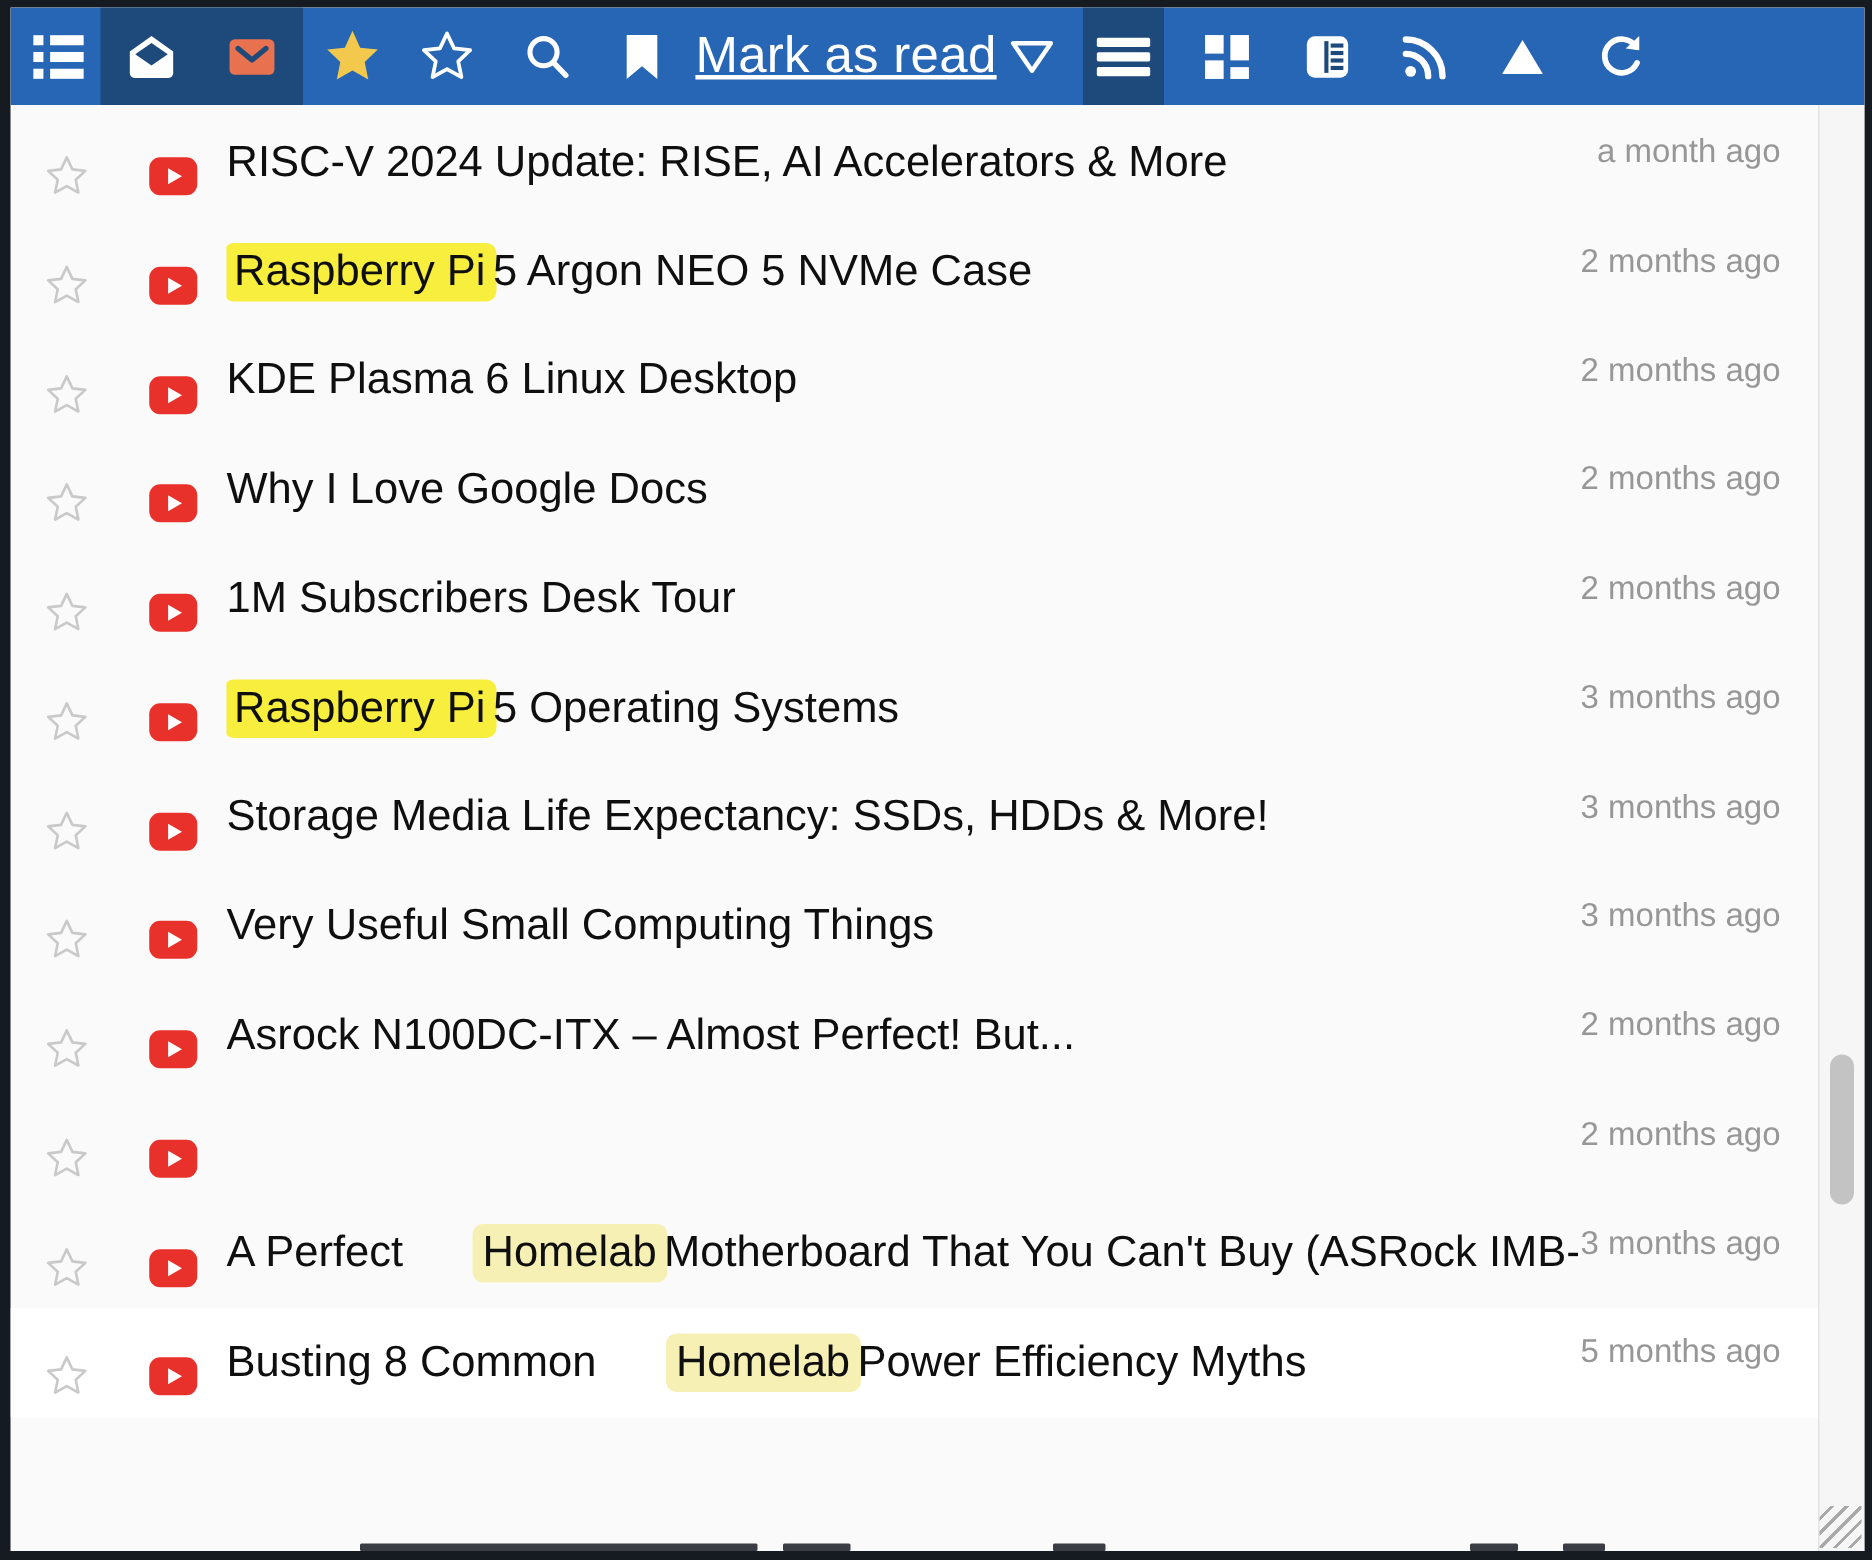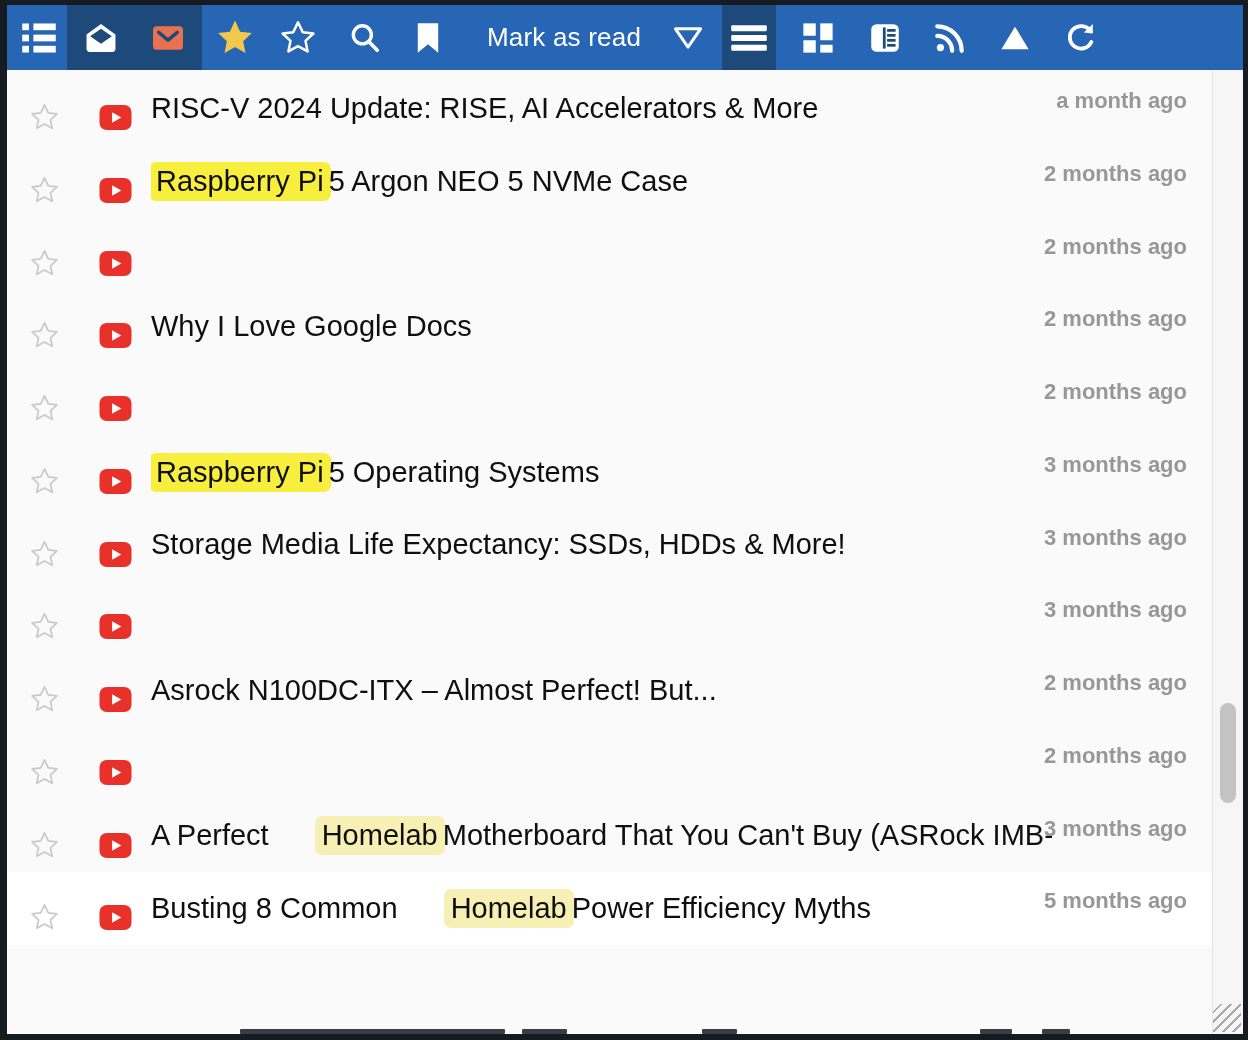--- a/index.html
+++ b/index.html
@@ -24,21 +24,21 @@
   }
   .tb-btn.active{background:var(--toolbar-active,#1d4a7b);}
   .tb-group{
     position:absolute;left:60px;top:0;width:135px;height:65px;
     background:var(--toolbar-active,#1d4a7b);display:flex;
   }
   .tb-group .tb-btn{position:relative;width:67.5px;}
   .tb-label{
     position:absolute;left:467px;top:0;width:180px;height:65px;
     display:flex;align-items:center;justify-content:center;
-    color:#fff;font-size:26px;letter-spacing:.2px;white-space:nowrap;
+    color:#fff;font-size:34px;letter-spacing:.2px;white-space:nowrap;text-decoration:underline;
   }
   .tb-btn svg{display:block;}
   
   .list{
     position:absolute;left:0;top:65px;width:1205px;height:964px;
     padding-top:2px;
   }
   .row{position:relative;height:72.75px;}
   .row.em{background:#ffffff;}
   .row-star{position:absolute;left:22px;top:30px;}
@@ -46,21 +46,21 @@
   .row-title{
     position:absolute;left:144px;top:0;right:160px;height:100%;
     display:flex;align-items:center;
     font-size:29px;color:#0f0f0f;white-space:nowrap;overflow:hidden;
   }
   .row-title .hl{border-radius:7px;padding:3px 7px;margin:0 -2px;}
   .hl.bright{background:var(--hl-bright,#f8ee3d);}
   .hl.pale{background:var(--hl-pale,#f7f0b4);margin-left:46px;}
   .row-time{
     position:absolute;right:25px;top:16px;
-    font-size:22px;color:var(--time-gray,#979797);white-space:nowrap;font-weight:bold;
+    font-size:22px;color:var(--time-gray,#979797);white-space:nowrap;
   }
   
   .cutoff{position:absolute;left:0;bottom:0;width:1205px;height:6px;}
   .cutoff span{position:absolute;bottom:0;height:5px;background:#3a3d44;border-radius:1px;}
   
   .scroll-track{
     position:absolute;top:65px;right:0;width:31px;height:964px;
     background:#f6f6f6;border-left:1px solid #e4e4e4;
   }
   .scroll-thumb{
@@ -271,20 +271,23 @@
       <svg width="31" height="31" viewBox="0 0 32 32">
         <path d="M16 3 L19.9 11.3 L28.8 12.3 L22.2 18.4 L24 27.2 L16 22.8 L8 27.2 L9.8 18.4 L3.2 12.3 L12.1 11.3 Z" fill="none" stroke="#c9c9c9" stroke-width="1.8" stroke-linejoin="round"></path>
       </svg>
     </span>
     <span class="row-yt">
       <svg width="33" height="27" viewBox="0 0 34 27">
         <rect x="0.5" y="0.5" width="33" height="26" rx="7.5" class="ytrect" fill="#e8312a"></rect>
         <path d="M13.5 8 L23 13.5 L13.5 19 Z" fill="#fff"></path>
       </svg>
     </span>
+    <span class="row-title">
+            <span>KDE Plasma 6 Linux Desktop</span>
+          </span>
     <span class="row-time">2 months ago</span>
   </div>
 
   <div class="row">
     <span class="row-star">
       <svg width="31" height="31" viewBox="0 0 32 32">
         <path d="M16 3 L19.9 11.3 L28.8 12.3 L22.2 18.4 L24 27.2 L16 22.8 L8 27.2 L9.8 18.4 L3.2 12.3 L12.1 11.3 Z" fill="none" stroke="#c9c9c9" stroke-width="1.8" stroke-linejoin="round"></path>
       </svg>
     </span>
     <span class="row-yt">
@@ -304,20 +307,23 @@
       <svg width="31" height="31" viewBox="0 0 32 32">
         <path d="M16 3 L19.9 11.3 L28.8 12.3 L22.2 18.4 L24 27.2 L16 22.8 L8 27.2 L9.8 18.4 L3.2 12.3 L12.1 11.3 Z" fill="none" stroke="#c9c9c9" stroke-width="1.8" stroke-linejoin="round"></path>
       </svg>
     </span>
     <span class="row-yt">
       <svg width="33" height="27" viewBox="0 0 34 27">
         <rect x="0.5" y="0.5" width="33" height="26" rx="7.5" class="ytrect" fill="#e8312a"></rect>
         <path d="M13.5 8 L23 13.5 L13.5 19 Z" fill="#fff"></path>
       </svg>
     </span>
+    <span class="row-title">
+            <span>1M Subscribers Desk Tour</span>
+          </span>
     <span class="row-time">2 months ago</span>
   </div>
 
   <div class="row">
     <span class="row-star">
       <svg width="31" height="31" viewBox="0 0 32 32">
         <path d="M16 3 L19.9 11.3 L28.8 12.3 L22.2 18.4 L24 27.2 L16 22.8 L8 27.2 L9.8 18.4 L3.2 12.3 L12.1 11.3 Z" fill="none" stroke="#c9c9c9" stroke-width="1.8" stroke-linejoin="round"></path>
       </svg>
     </span>
     <span class="row-yt">
@@ -356,20 +362,23 @@
       <svg width="31" height="31" viewBox="0 0 32 32">
         <path d="M16 3 L19.9 11.3 L28.8 12.3 L22.2 18.4 L24 27.2 L16 22.8 L8 27.2 L9.8 18.4 L3.2 12.3 L12.1 11.3 Z" fill="none" stroke="#c9c9c9" stroke-width="1.8" stroke-linejoin="round"></path>
       </svg>
     </span>
     <span class="row-yt">
       <svg width="33" height="27" viewBox="0 0 34 27">
         <rect x="0.5" y="0.5" width="33" height="26" rx="7.5" class="ytrect" fill="#e8312a"></rect>
         <path d="M13.5 8 L23 13.5 L13.5 19 Z" fill="#fff"></path>
       </svg>
     </span>
+    <span class="row-title">
+            <span>Very Useful Small Computing Things</span>
+          </span>
     <span class="row-time">3 months ago</span>
   </div>
 
   <div class="row">
     <span class="row-star">
       <svg width="31" height="31" viewBox="0 0 32 32">
         <path d="M16 3 L19.9 11.3 L28.8 12.3 L22.2 18.4 L24 27.2 L16 22.8 L8 27.2 L9.8 18.4 L3.2 12.3 L12.1 11.3 Z" fill="none" stroke="#c9c9c9" stroke-width="1.8" stroke-linejoin="round"></path>
       </svg>
     </span>
     <span class="row-yt">

